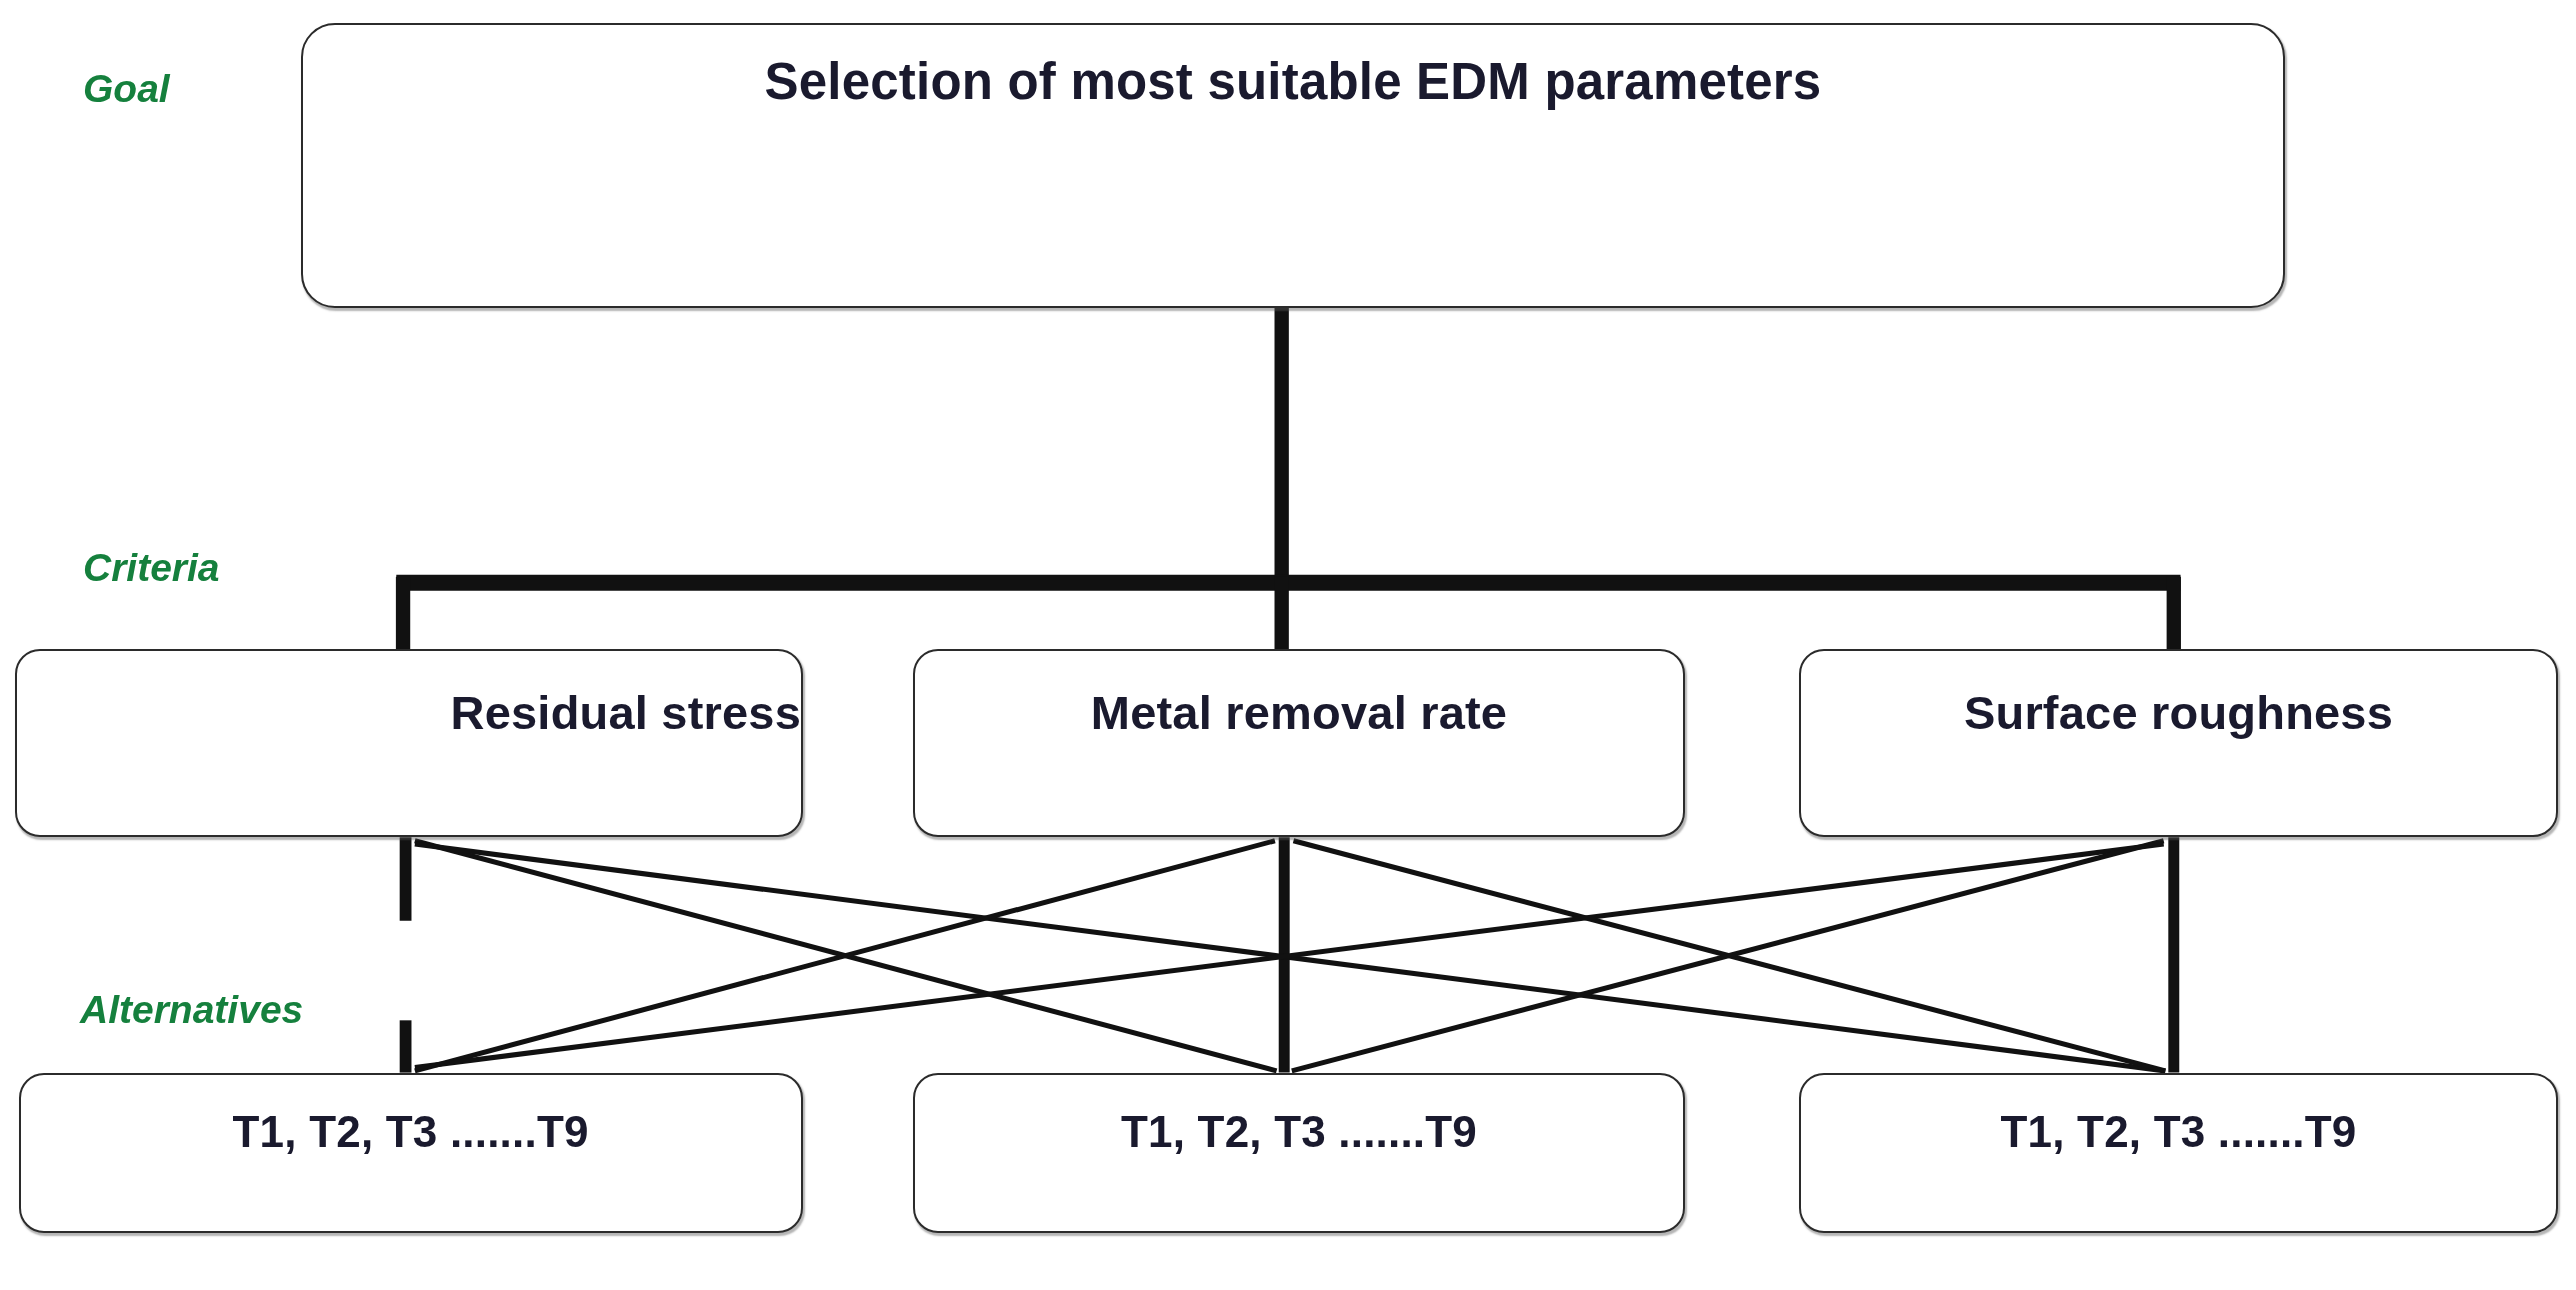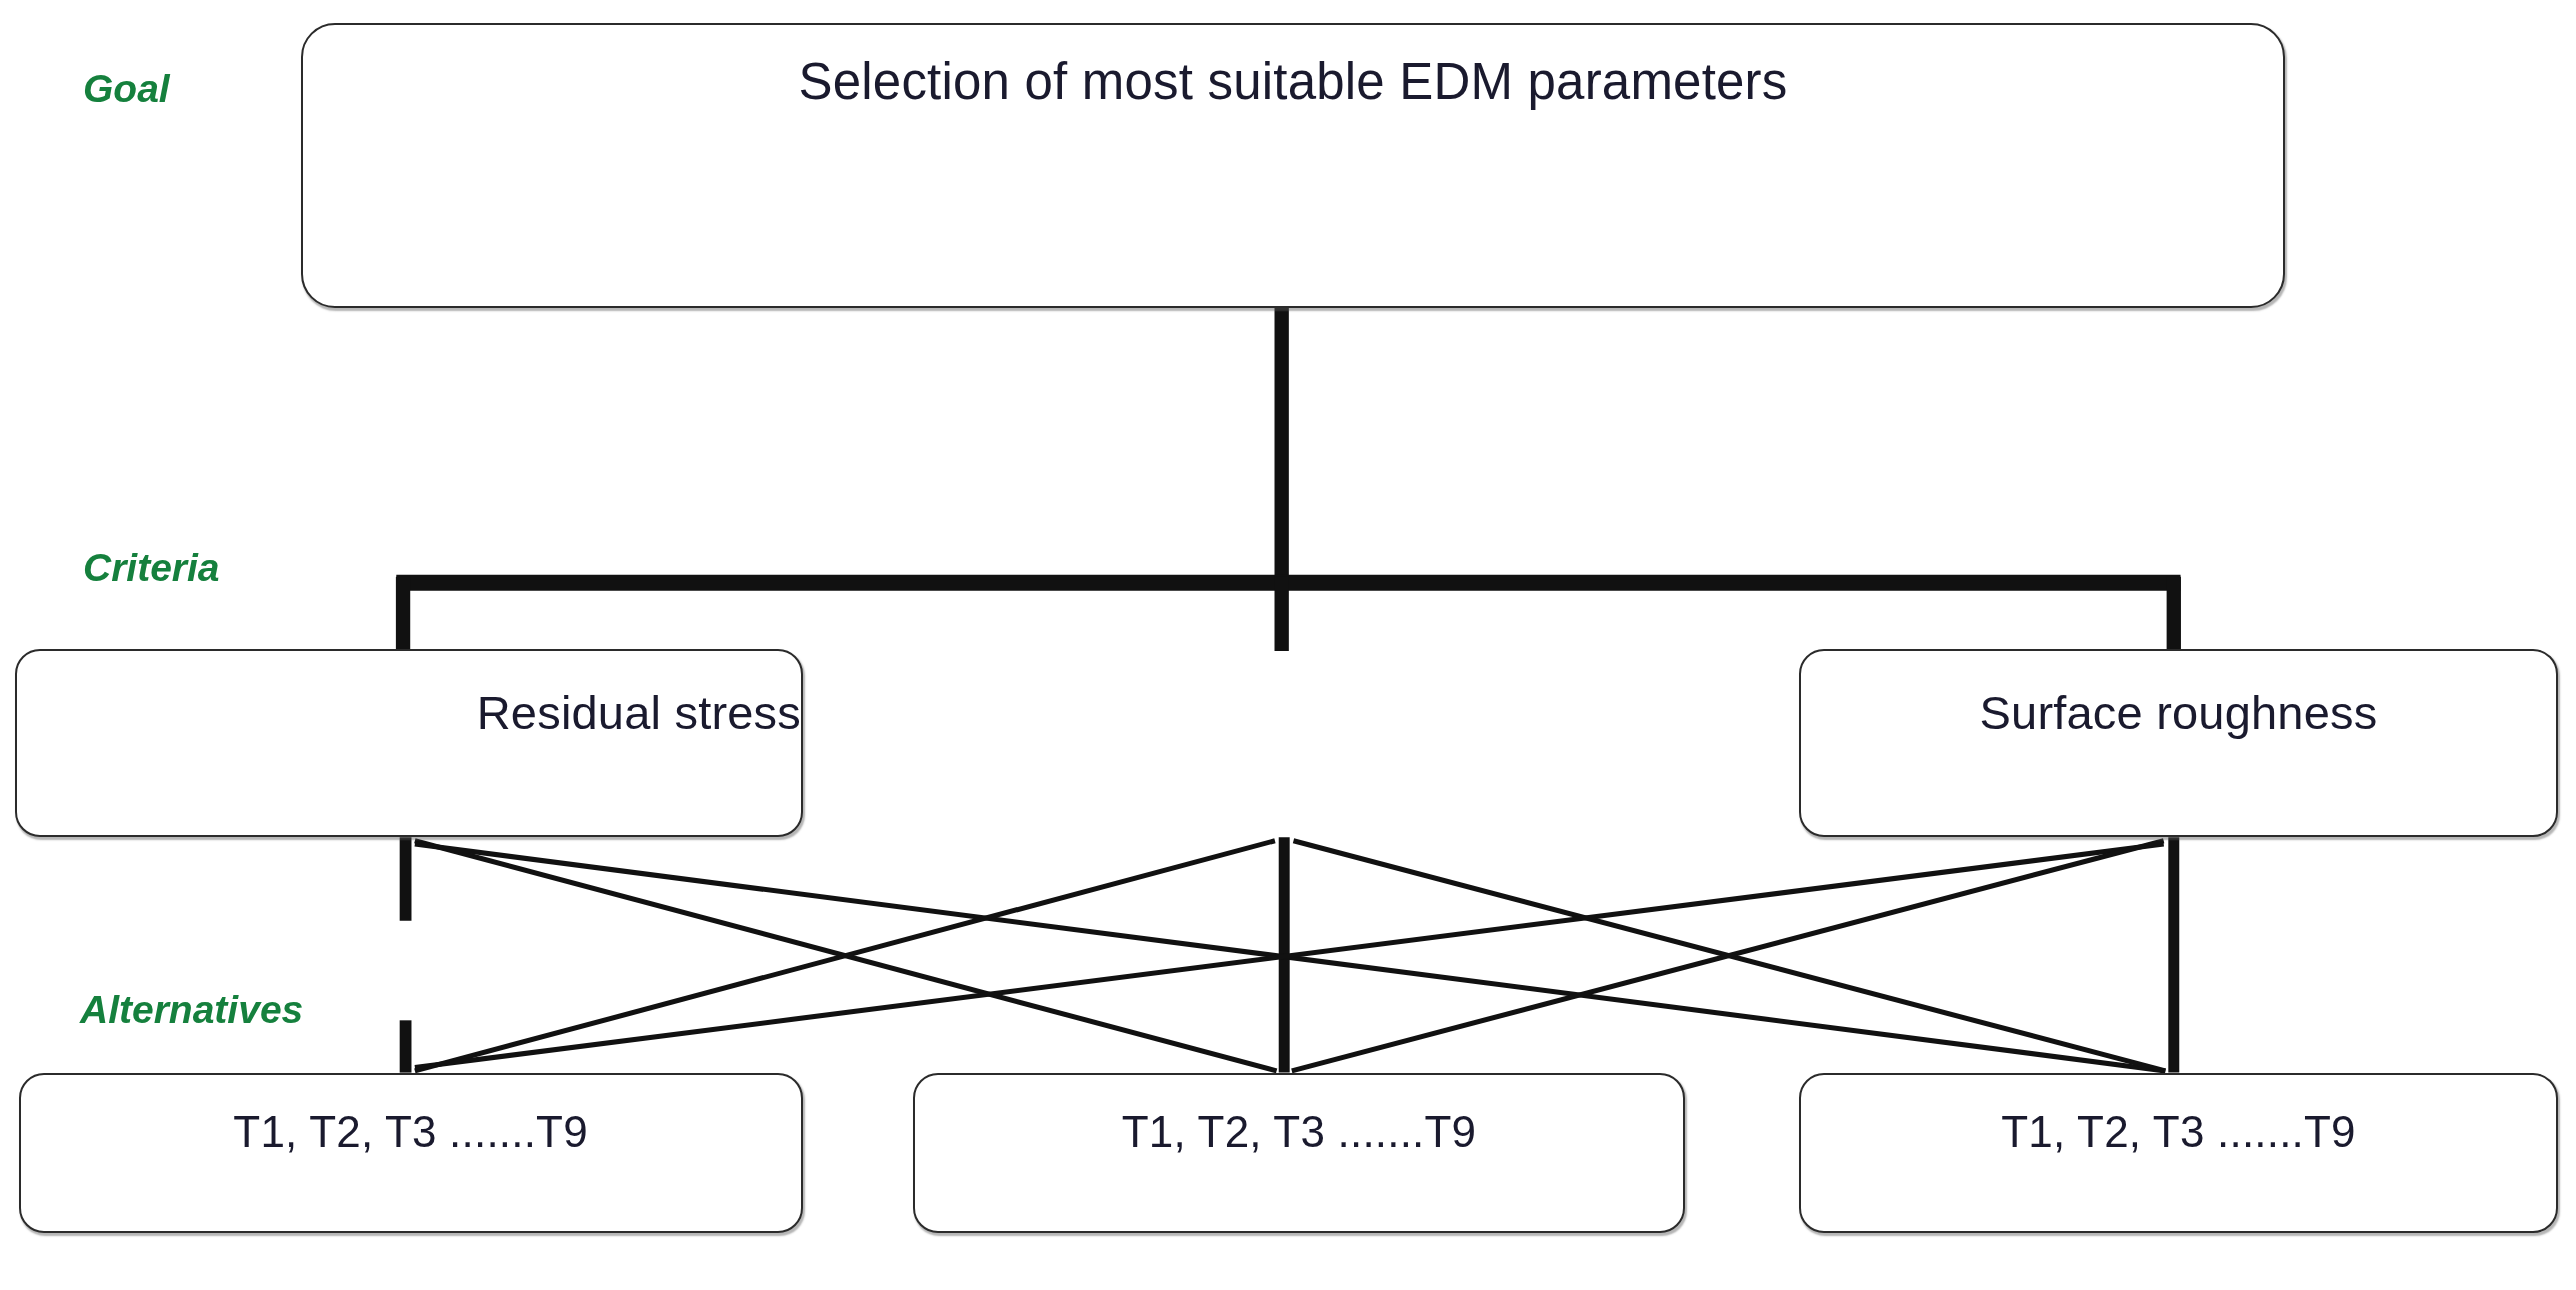--- a/index.html
+++ b/index.html
@@ -31,21 +31,21 @@
     background: #ffffff;
     border: 2.5px solid #2b2b2b;
     border-radius: 29px;
     display: flex;
     justify-content: center;
     align-items: flex-start;
     box-shadow: 1.7px 2.5px 1.7px rgba(90,90,90,0.45);
   }
   .node > .node-label {
     color: #1a1a2e;
-    font-weight: 400;
+    font-weight: 700;
     letter-spacing: 0.2px;
     white-space: nowrap;
   }
   
   #goal-node {
     left: 301px;
     top: 23px;
     width: 1984px;
     height: 285px;
     border-radius: 34px;
@@ -131,20 +131,23 @@
   <div class="row-label" id="row-label-criteria">Criteria</div>
   <div class="row-label" id="row-label-alternatives">Alternatives</div>
 
   <div class="node" id="goal-node">
     <span class="node-label">Selection of most suitable EDM parameters</span>
   </div>
 
   <div class="node criteria-node" id="criteria-node-0">
     <span class="node-label">Residual stress</span>
   </div>
+  <div class="node criteria-node" id="criteria-node-1">
+    <span class="node-label">Metal removal rate</span>
+  </div>
   <div class="node criteria-node" id="criteria-node-2">
     <span class="node-label">Surface roughness</span>
   </div>
 
   <div class="node alternative-node" id="alternative-node-0">
     <span class="node-label">T1, T2, T3 .......T9</span>
   </div>
   <div class="node alternative-node" id="alternative-node-1">
     <span class="node-label">T1, T2, T3 .......T9</span>
   </div>

